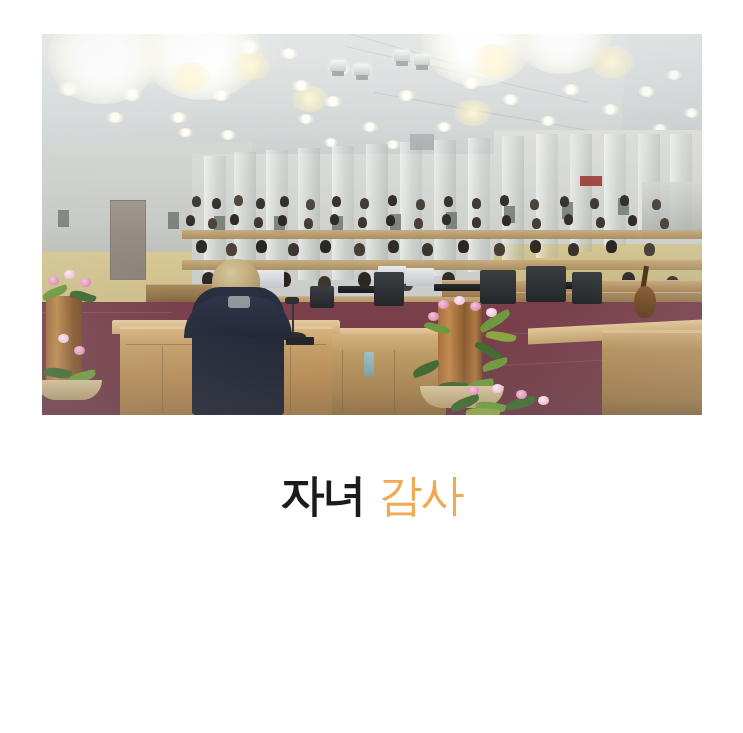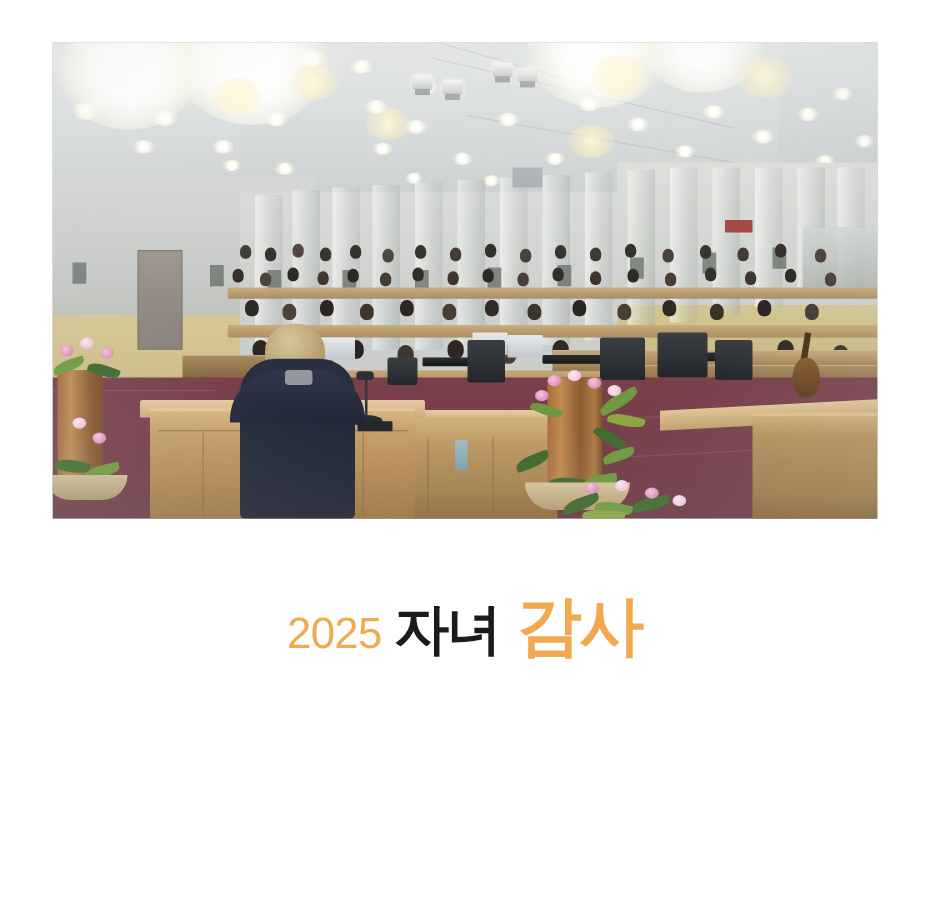--- a/index.html
+++ b/index.html
@@ -454,23 +454,23 @@
     letter-spacing: -1px;
   }
   .cap-mid2 {
     font-size: 32px;
     color: #1b1b1b;
     font-weight: 400;
     letter-spacing: -1px;
     margin-left: 8px;
   }
   .cap-accent {
-    font-size: 52px;
+    font-size: 44px;
     color: #f0a950;
-    font-weight: 700;
+    font-weight: 400;
     letter-spacing: -2px;
     margin-left: 14px;
   }
 </style>
 </head>
 <body>
 
 <div class="page">
 
   <div class="photo-frame">
@@ -730,18 +730,17 @@
         <div class="blossom" style="left:66px;top:4px;"></div>
         <div class="blossom pale" style="left:88px;top:10px;"></div>
       </div>
 
       <div class="haze"></div>
       <div class="vignette"></div>
     </div>
   </div>
 
   <div class="caption">
-    <span class="cap-year">2025</span>
     <span class="cap-strong">자녀</span>
     <span class="cap-accent">감사</span>
   </div>
 
 </div>
 
 </body></html>

